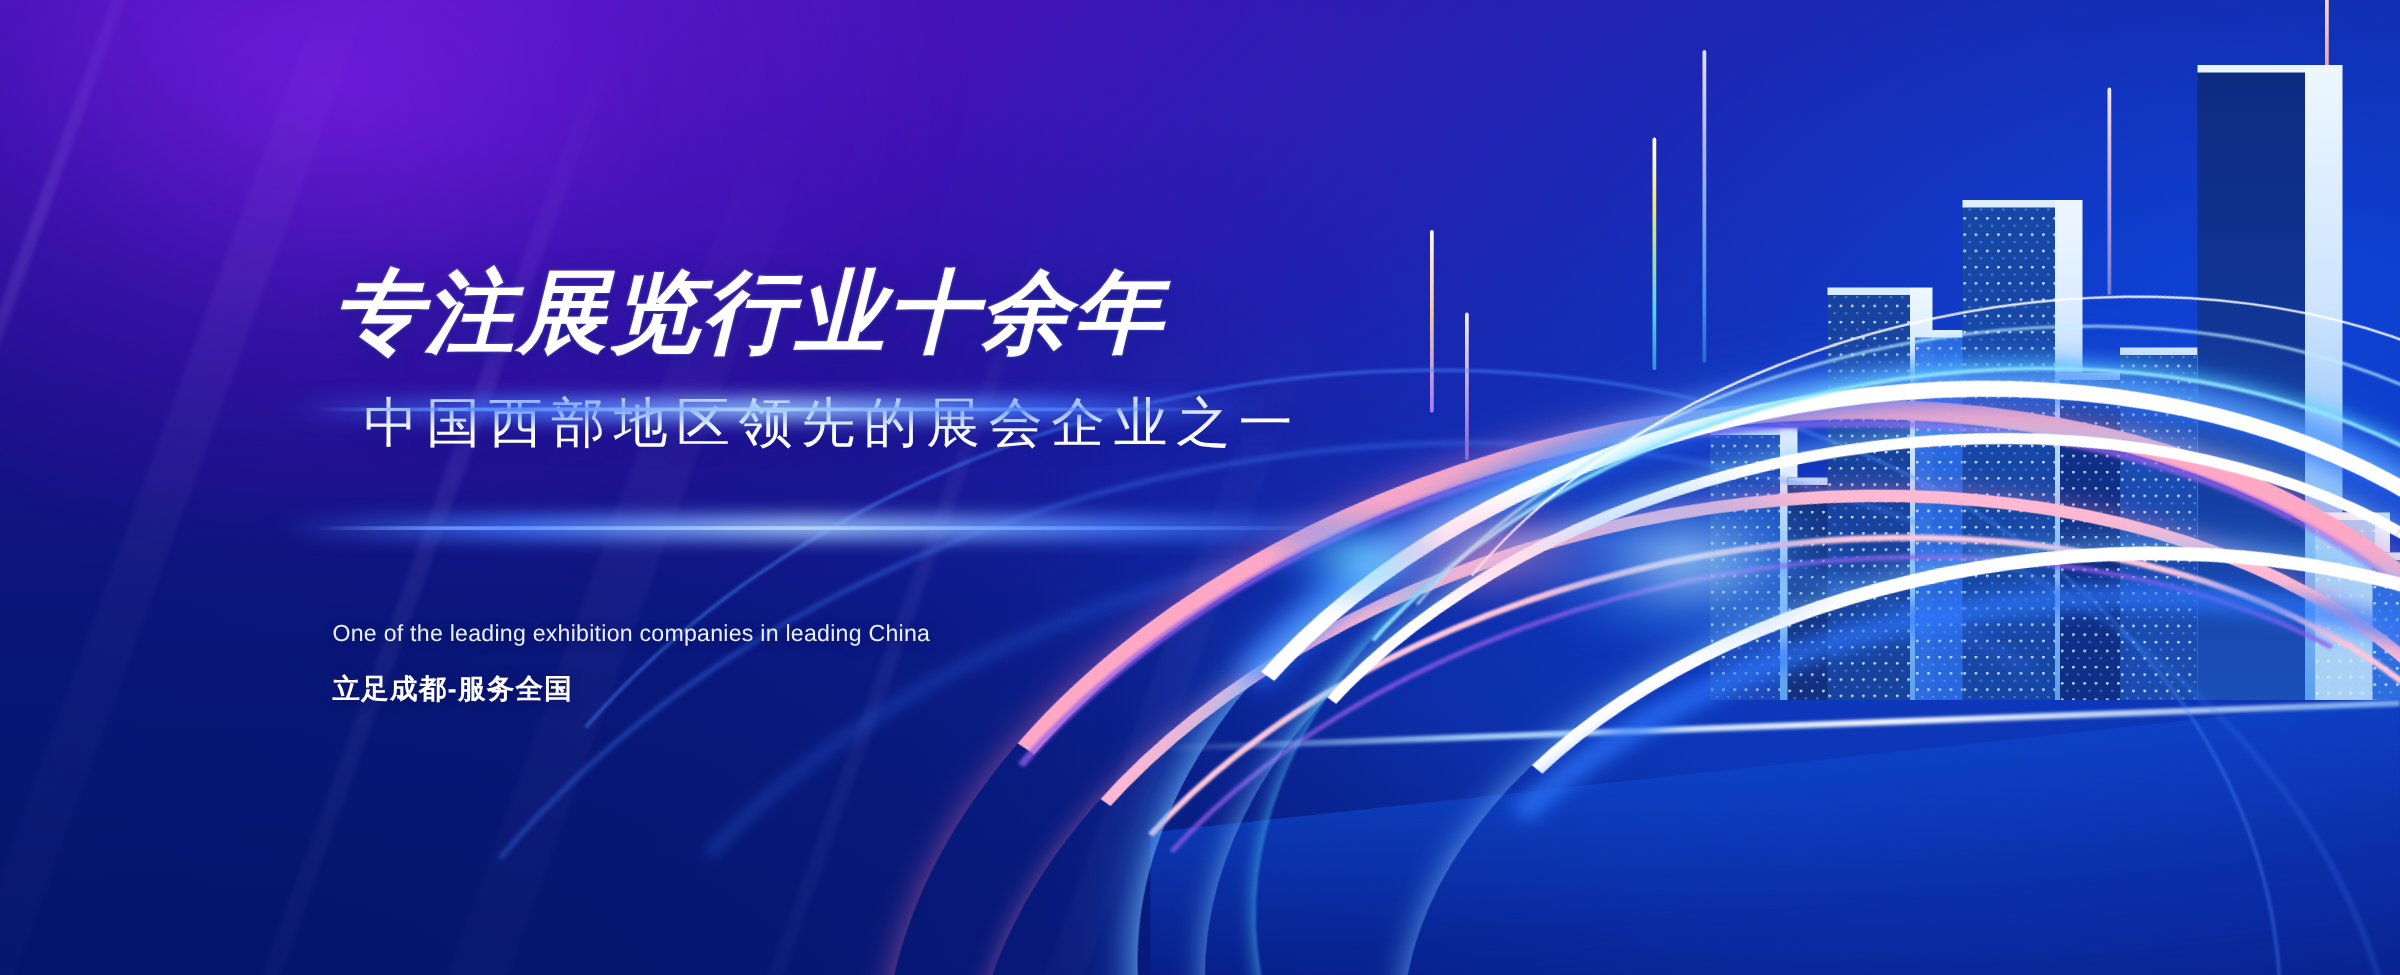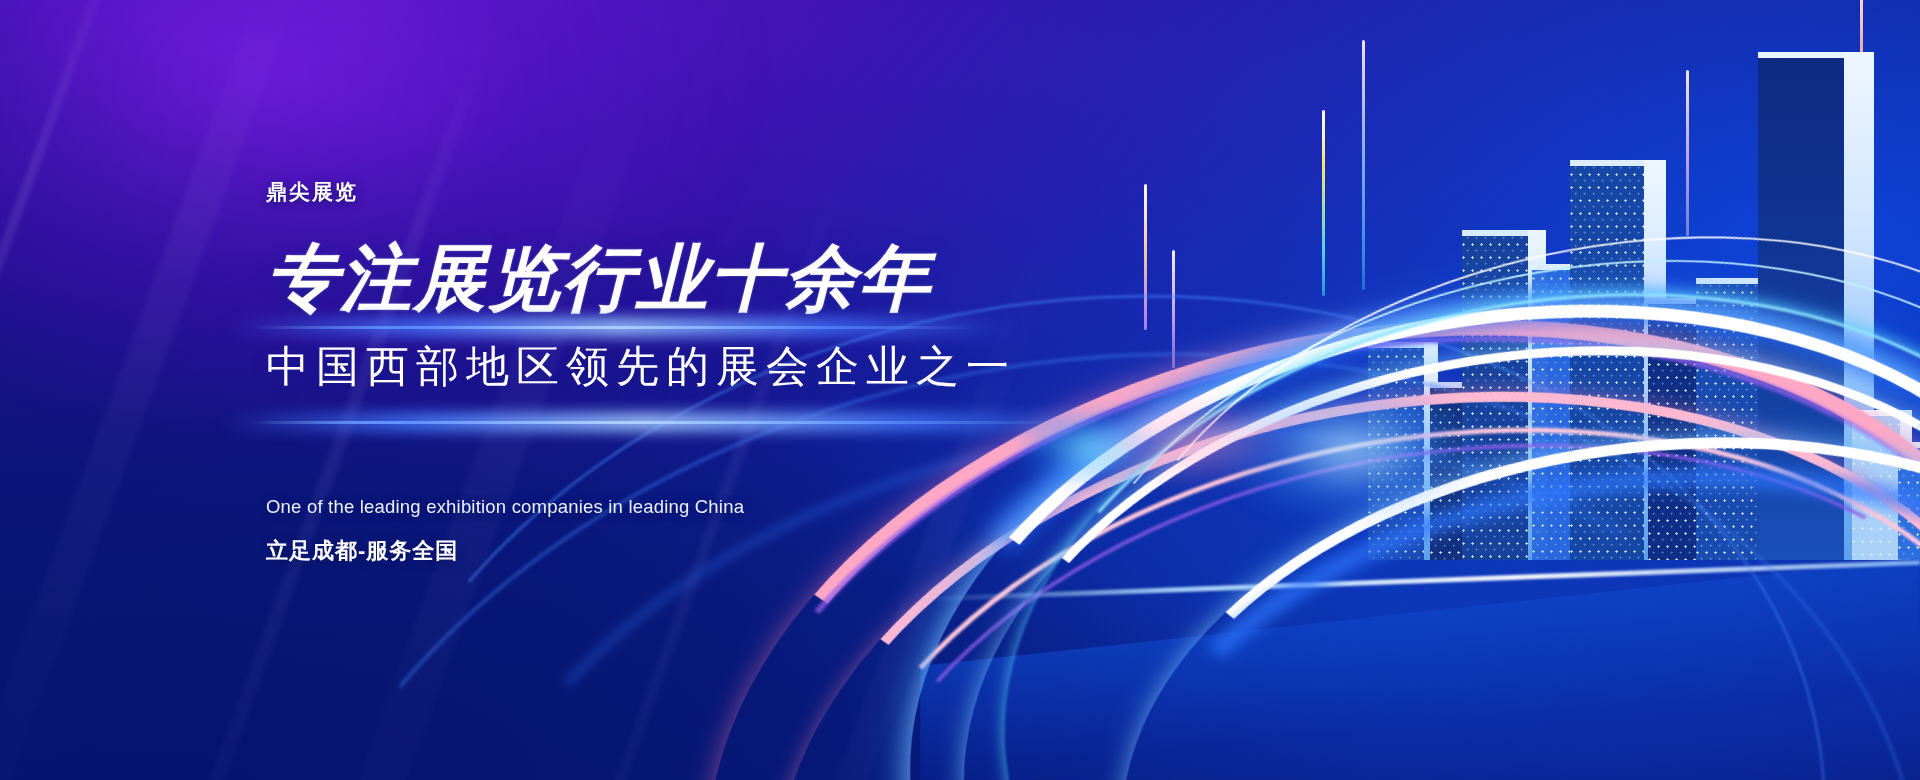--- a/index.html
+++ b/index.html
@@ -95,20 +95,21 @@
     font-size:72px; line-height:1.0; font-weight:800; font-style:italic;
     color:#ffffff; letter-spacing:2px;
     text-shadow:0 4px 18px rgba(20,30,140,.75), 0 0 2px rgba(255,255,255,.5);
     white-space:nowrap;
   }
   .subtitle{
     margin-top:24px;
     font-size:43px; font-weight:400; color:#ffffff; letter-spacing:7px;
     text-shadow:0 2px 14px rgba(15,25,130,.8);
     white-space:nowrap;
+    margin-left:25px;
   }
   .eng{
     position:absolute; left:0; top:318px;
     font-size:18.5px; font-weight:500; color:#e9f0ff; letter-spacing:.2px;
     text-shadow:0 1px 8px rgba(10,20,90,.85);
     white-space:nowrap;
   }
   .tagline{
     position:absolute; left:0; top:358px;
     font-size:22px; font-weight:700; color:#ffffff; letter-spacing:1px;
@@ -229,21 +230,20 @@
     <div style="position:absolute; left:1170px; top:350px; width:360px; height:200px; border-radius:50%;
                 background:radial-gradient(closest-side, rgba(175,225,255,.75), rgba(60,150,255,.30) 45%, rgba(0,0,0,0) 75%); filter:blur(10px);"></div>
     <div style="position:absolute; left:990px; top:392px; width:200px; height:110px; border-radius:50%;
                 background:radial-gradient(closest-side, rgba(120,230,255,.70), rgba(40,140,255,.25) 50%, rgba(0,0,0,0) 78%); filter:blur(8px);"></div>
     <div style="position:absolute; left:1060px; top:380px; width:260px; height:120px; border-radius:50%;
                 background:radial-gradient(closest-side, rgba(255,170,205,.55), rgba(255,140,190,.15) 55%, rgba(0,0,0,0) 80%); filter:blur(12px);"></div>
   </div>
 
   <div class="copy">
 
-    <div class="brand">鼎尖展览</div>
 
     <div class="headline">专注展览行业十余年</div>
 
     <div class="glowline" style="left:-12px; top:148px; width:722px; background:linear-gradient(90deg, rgba(60,110,255,0) 0%, rgba(120,170,255,.9) 18%, #ffffff 46%, rgba(110,165,255,.9) 74%, rgba(60,110,255,0) 100%);"></div>
     <div style="position:absolute; left:-40px; top:140px; width:790px; height:18px; border-radius:12px;
                 background:linear-gradient(90deg, rgba(50,90,255,0) 0%, rgba(70,120,255,.85) 25%, rgba(150,195,255,.95) 50%, rgba(70,120,255,.8) 76%, rgba(50,90,255,0) 100%);
                 filter:blur(7px);"></div>
 
     <div class="subtitle">中国西部地区领先的展会企业之一</div>
 

